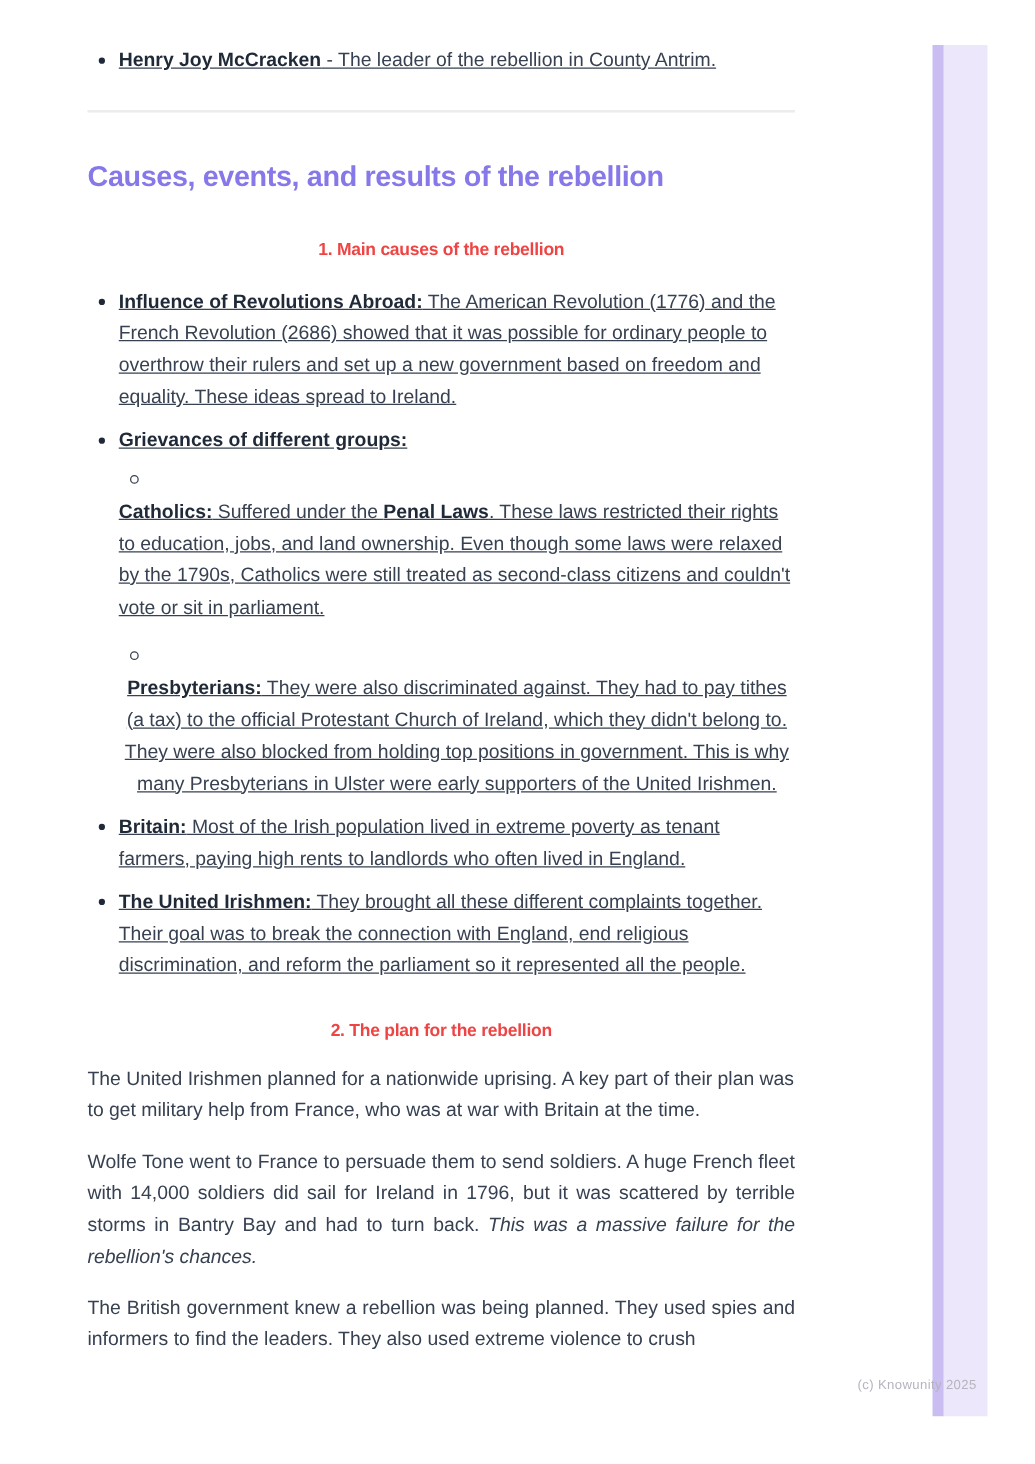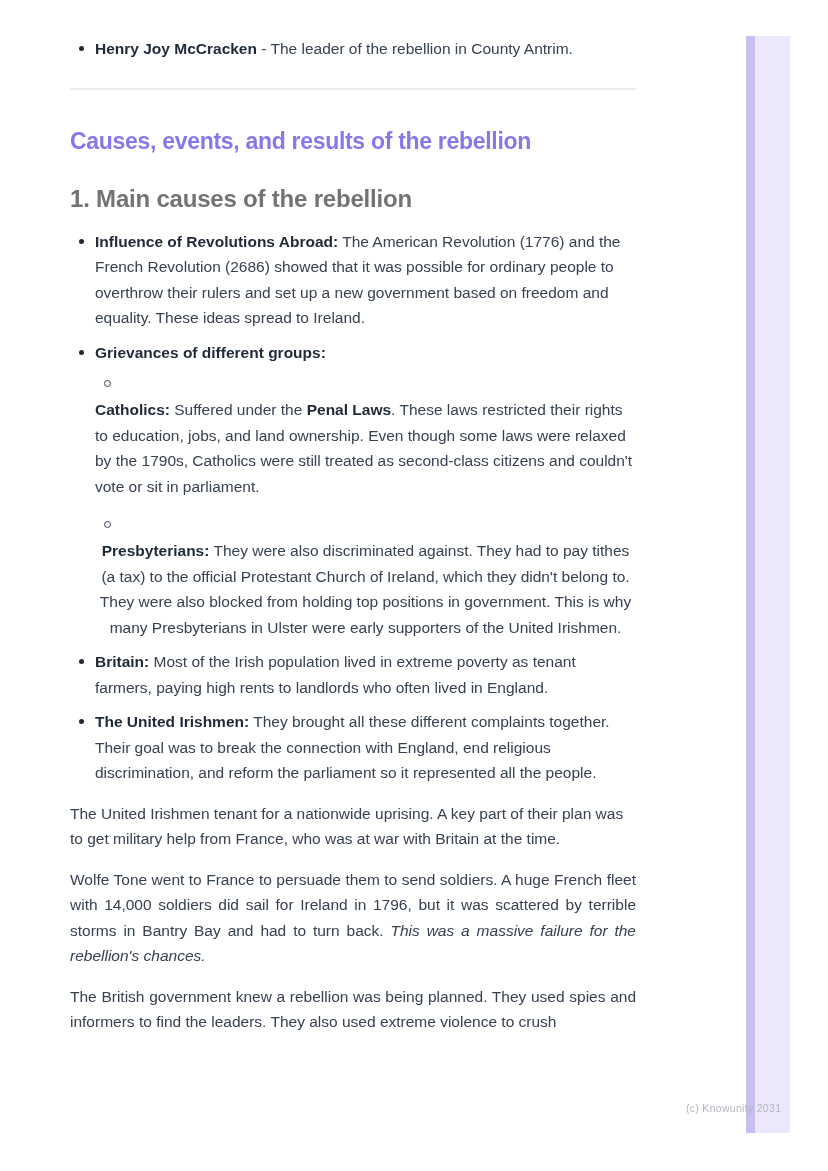--- a/index.html
+++ b/index.html
@@ -27,21 +27,21 @@
   strong { font-weight: 700; color: #1f2937; }
   em { font-style: italic; }
 
   ul.blist {
     list-style: none;
     margin: 0;
     padding: 0;
   }
   ul.leaders { margin-top: 36px; }
   ul.causes  { margin-top: 18px; }
-  .blist > li { display: flex; align-items: flex-start; }
+  .blist > li { display: flex; align-items: flex-start; text-decoration: underline; }
   .blist > li + li { margin-top: 9px; }
   .marker {
     flex: 0 0 25px;
     box-sizing: border-box;
     padding-left: 9px;
     display: flex;
   }
   .dot {
     width: 5px; height: 5px;
     border-radius: 50%;
@@ -75,25 +75,26 @@
   h2.section-title {
     margin: 38px 0 0 0;
     font-size: 23px;
     line-height: 27px;
     font-weight: 700;
     color: #8678e9;
     letter-spacing: -0.3px;
   }
   h3.subsection-title {
     margin: 32px 0 0 0;
-    font-size: 24px;
+    font-size: 14px;
     line-height: 24px;
     font-weight: 600;
-    color: #737373;
+    color: #ef4444;
     letter-spacing: -0.2px;
+    text-align: center;
   }
   h3.plan-title { margin-top: 26px; }
   p.para { margin: 15px 0 0 0; }
   p.just { text-align: justify; }
 
   .scroll-indicator {
     position: absolute;
     left: 746px;
     top: 36px;
     width: 44px;
@@ -179,28 +180,29 @@
         <span class="btext"><strong>Britain:</strong><span> Most of the Irish population lived in extreme poverty as tenant farmers, paying high rents to landlords who often lived in England.</span></span>
       </li>
       <li>
         <span class="marker">
             <span class="dot"></span>
           </span>
         <span class="btext"><strong>The United Irishmen:</strong><span> They brought all these different complaints together. Their goal was to break the connection with England, end religious discrimination, and reform the parliament so it represented all the people.</span></span>
       </li>
     </ul>
 
-
-    <p class="para">The United Irishmen tenant for a nationwide uprising. A key part of their plan was to get military help from France, who was at war with Britain at the time.</p>
+    <h3 class="subsection-title plan-title">2. The plan for the rebellion</h3>
+
+    <p class="para">The United Irishmen planned for a nationwide uprising. A key part of their plan was to get military help from France, who was at war with Britain at the time.</p>
 
     <p class="para just"><span>Wolfe Tone went to France to persuade them to send soldiers. A huge French fleet with 14,000 soldiers did sail for Ireland in 1796, but it was scattered by terrible storms in Bantry Bay and had to turn back. </span><em>This was a massive failure for the rebellion's chances.</em></p>
 
     <p class="para just">The British government knew a rebellion was being planned. They used spies and informers to find the leaders. They also used extreme violence to crush</p>
 
   </div>
 
   <div class="scroll-indicator">
     <div class="scroll-thumb"></div>
     <div class="scroll-track"></div>
   </div>
 
-  <div class="watermark">(c) Knowunity 2031</div>
+  <div class="watermark">(c) Knowunity 2025</div>
 </div>
 
 </body></html>

